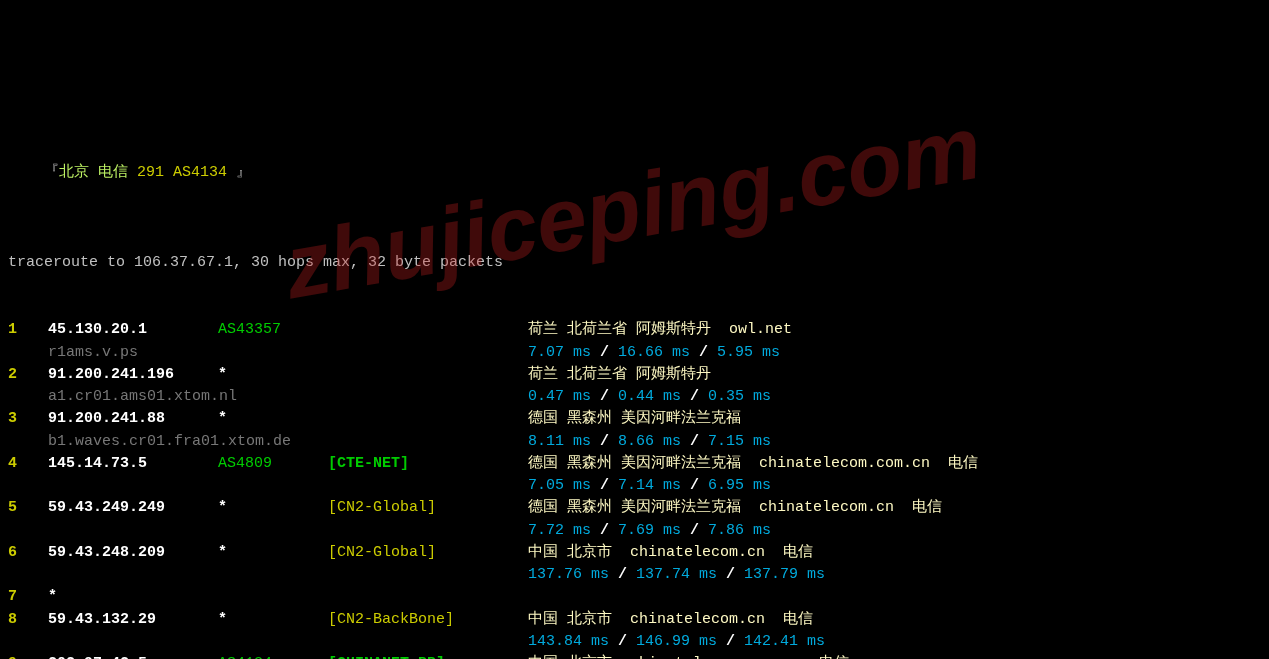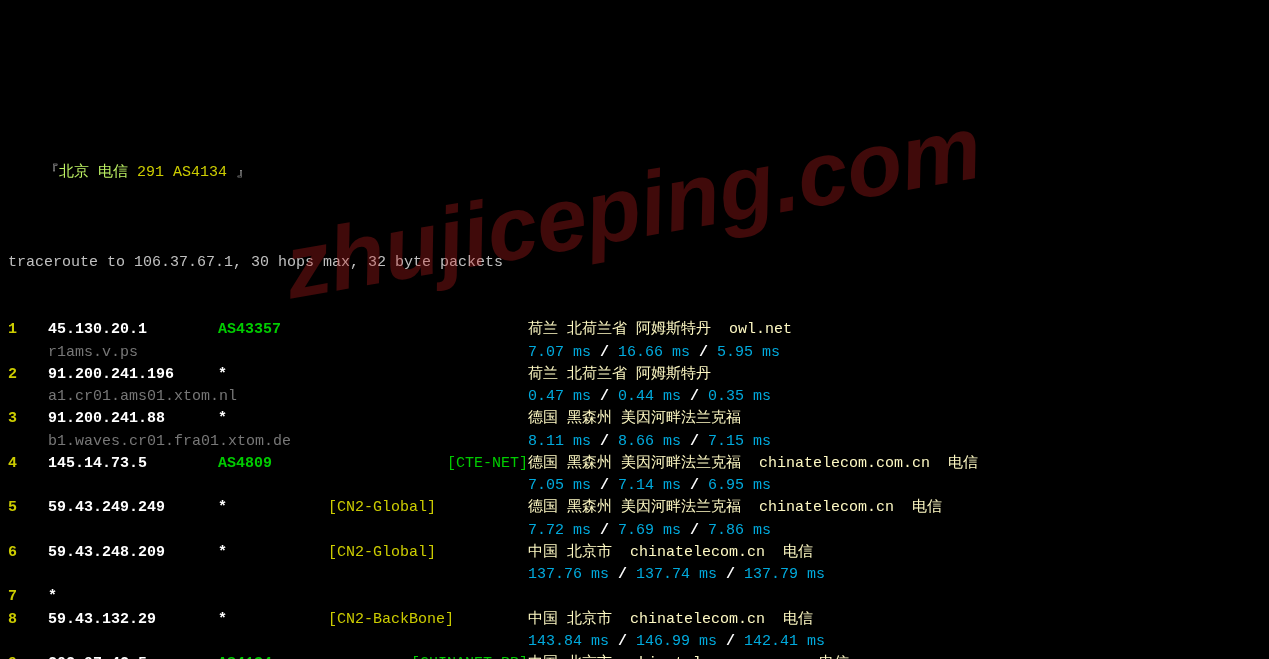--- a/index.html
+++ b/index.html
@@ -15,22 +15,22 @@
       position: relative;
       white-space: pre;
     }
     .header-bracket { color: #c0c0c0; }
     .header-loc { color: #bef264; }
     .header-asn { color: #cccc00; }
     .trace-line { color: #c0c0c0; }
     .hop-row { display: block; }
     .hop-num { display: inline-block; width: 40px; color: #cccc00; font-weight: bold; }
     .hop-ip { display: inline-block; width: 170px; color: #ffffff; font-weight: bold; }
-    .hop-asn { display: inline-block; width: 110px; color: #00cc00; font-weight: bold; }
-    .hop-tag-green { color: #00cc00; font-weight: normal; text-align: right; }
+    .hop-asn { display: inline-block; width: 110px; color: #00cc00; font-weight: normal; }
+    .hop-tag-green { color: #00cc00; font-weight: bold; }
     .hop-tag-yellow { color: #cccc00; font-weight: normal; }
     .hop-tag { display: inline-block; width: 200px; }
     .hop-loc { color: #fef9c3; }
     .rtt-val { color: #00aadd; font-weight: normal; }
     .rtt-sep { color: #ffffff; font-weight: bold; }
     .watermark {
       position: absolute;
       top: 140px;
       left: 280px;
       color: rgba(200, 30, 30, 0.32);

